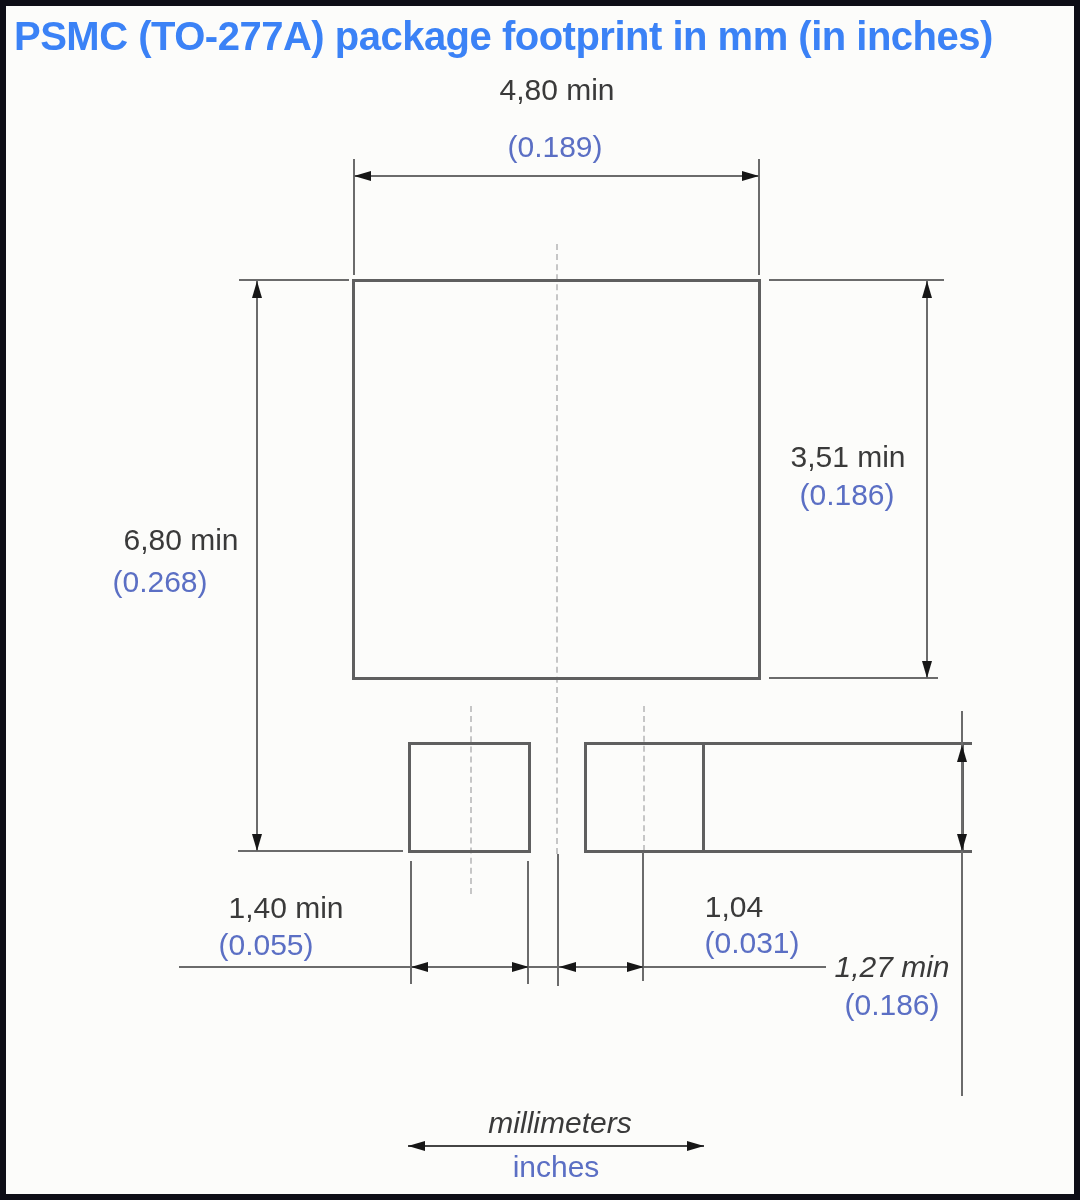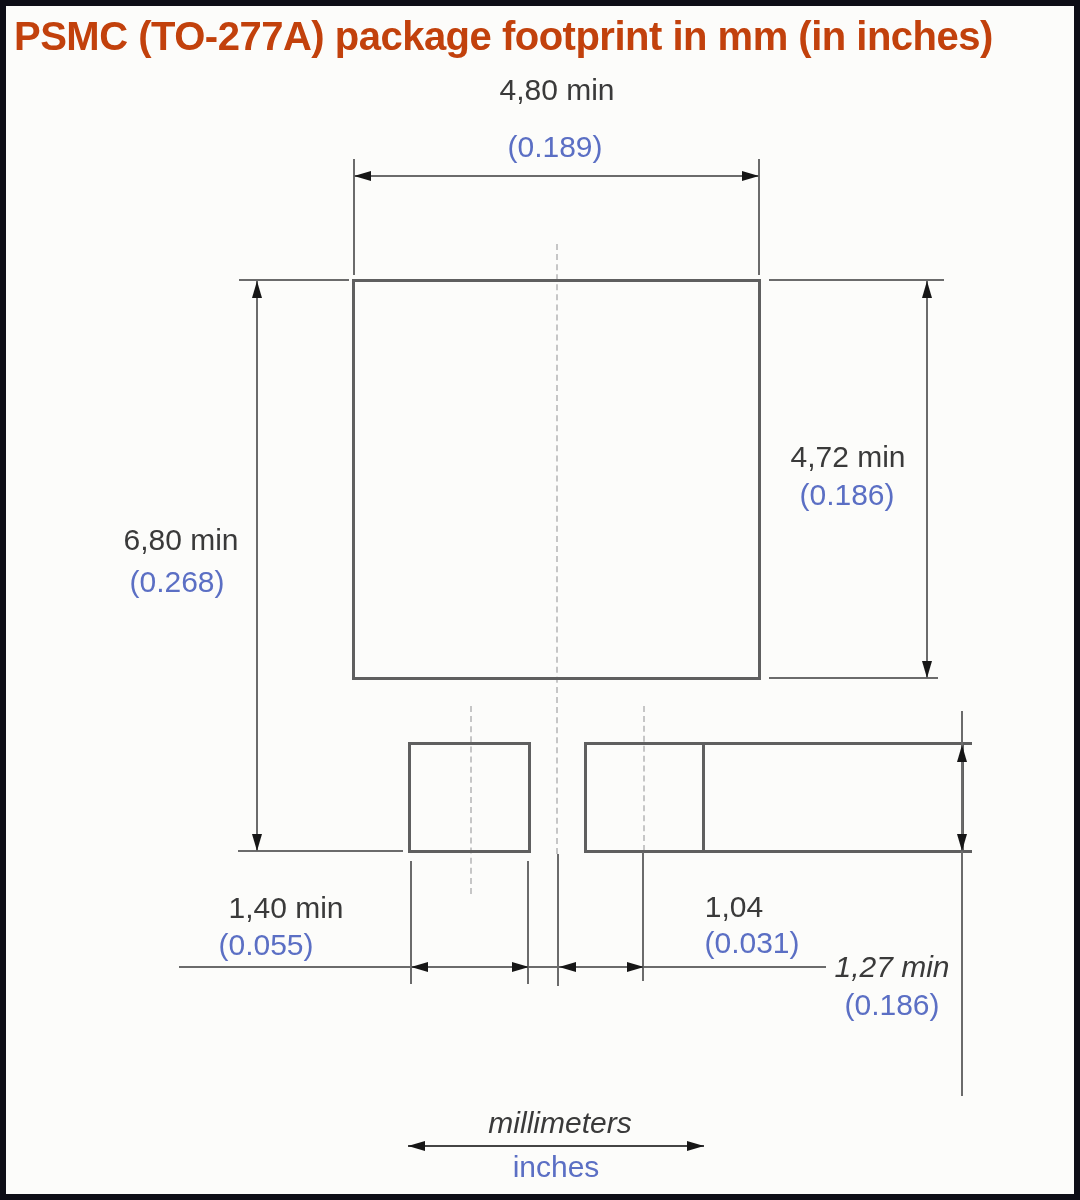--- a/index.html
+++ b/index.html
@@ -20,21 +20,21 @@
   .cl{position:absolute;width:0;border-left:2px dashed #c6c6c6;}
   
   .tri{position:absolute;width:0;height:0;}
   .tri.l{border-top:5px solid transparent;border-bottom:5px solid transparent;border-right:17px solid #161616;}
   .tri.r{border-top:5px solid transparent;border-bottom:5px solid transparent;border-left:17px solid #161616;}
   .tri.u{border-left:5px solid transparent;border-right:5px solid transparent;border-bottom:17px solid #161616;}
   .tri.d{border-left:5px solid transparent;border-right:5px solid transparent;border-top:17px solid #161616;}
   
   .title{
     position:absolute;left:8px;top:8px;
-    font-size:40px;font-weight:bold;color:#c2410c;
+    font-size:40px;font-weight:bold;color:#3b82f6;
     letter-spacing:-0.5px;white-space:nowrap;
   }
   .lbl{
     position:absolute;transform:translateX(-50%);
     font-size:30px;line-height:1.05;white-space:nowrap;text-align:center;
   }
   .mm{color:#3a3a3a;}
   .in{color:#5b6fc4;}
 </style>
 </head>
@@ -61,30 +61,30 @@
   <div class="tri l" style="left:348px;top:165px;"></div>
   <div class="tri r" style="left:736px;top:165px;"></div>
   <div class="lbl mm" style="left:551px;top:68px;">4,80 min</div>
   <div class="lbl in" style="left:549px;top:125px;">(0.189)</div>
 
   <div class="h" style="left:763px;top:273px;width:175px;"></div>
   <div class="h" style="left:763px;top:671px;width:169px;"></div>
   <div class="v" style="left:920px;top:275px;height:397px;"></div>
   <div class="tri u" style="left:916px;top:275px;"></div>
   <div class="tri d" style="left:916px;top:655px;"></div>
-  <div class="lbl mm" style="left:842px;top:435px;">4,72 min</div>
+  <div class="lbl mm" style="left:842px;top:435px;">3,51 min</div>
   <div class="lbl in" style="left:841px;top:473px;">(0.186)</div>
 
   <div class="h" style="left:233px;top:273px;width:110px;"></div>
   <div class="h" style="left:232px;top:844px;width:165px;"></div>
   <div class="v" style="left:250px;top:275px;height:570px;"></div>
   <div class="tri u" style="left:246px;top:275px;"></div>
   <div class="tri d" style="left:246px;top:828px;"></div>
   <div class="lbl mm" style="left:175px;top:518px;">6,80 min</div>
-  <div class="lbl in" style="left:171px;top:560px;">(0.268)</div>
+  <div class="lbl in" style="left:154px;top:560px;">(0.268)</div>
 
   <div class="v" style="left:955px;top:705px;height:385px;"></div>
   <div class="tri u" style="left:951px;top:739px;"></div>
   <div class="tri d" style="left:951px;top:828px;"></div>
   <div class="lbl mm" style="left:886px;top:945px;font-style:italic;">1,27 min</div>
   <div class="lbl in" style="left:886px;top:983px;">(0.186)</div>
 
   <div class="v" style="left:404px;top:855px;height:123px;"></div>
   <div class="v" style="left:521px;top:855px;height:123px;"></div>
   <div class="v" style="left:551px;top:848px;height:132px;"></div>

